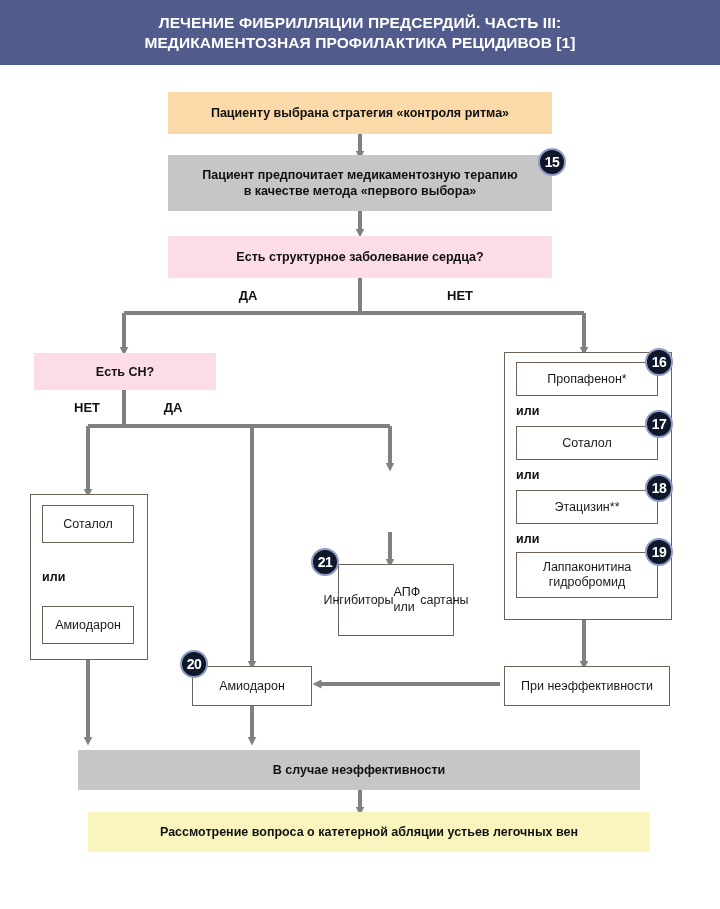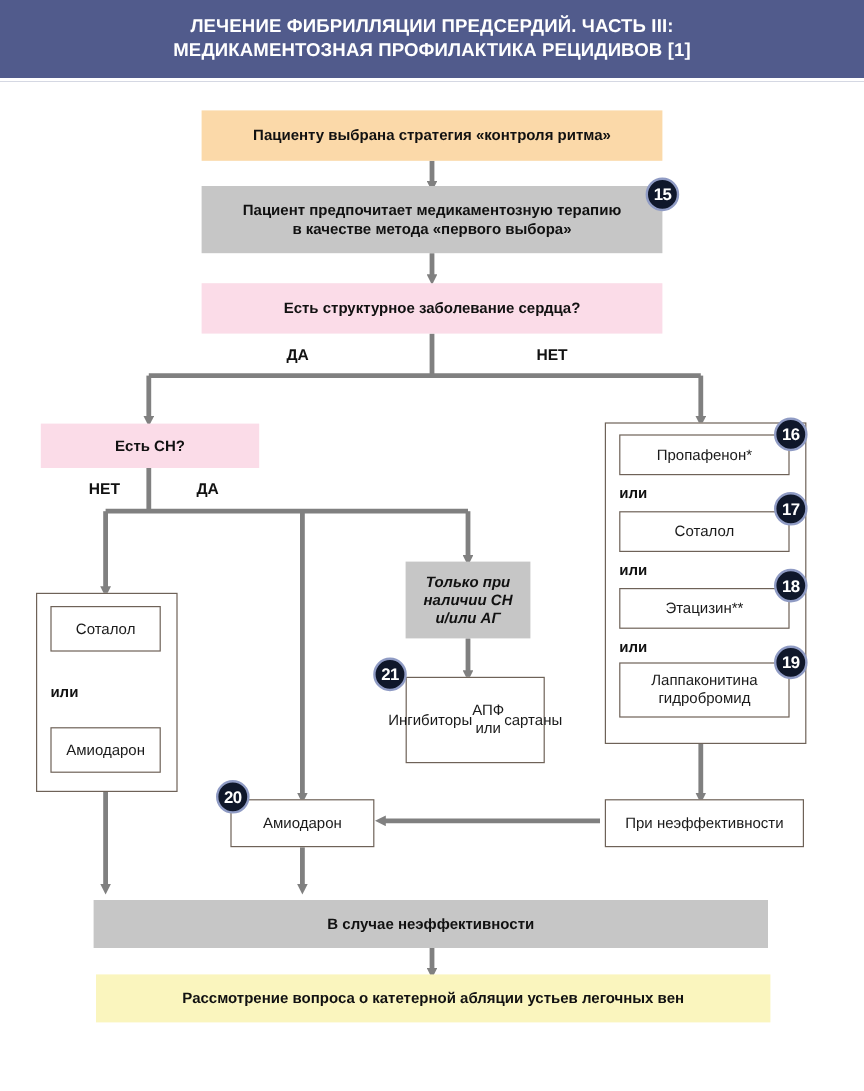--- a/index.html
+++ b/index.html
@@ -42,21 +42,21 @@
     pointer-events:none;
   }
 
   
   .node{
     position:absolute;
     box-sizing:border-box;
     display:flex;
     align-items:center;
     justify-content:center;
-    text-align:center;
+    text-align:left;
   }
   .band{
     font-weight:bold;
     font-size:12.5px;
     color:#111111;
     line-height:16px;
   }
   .n-orange{ background:#FBD9A9; }
   .n-gray  { background:#C6C6C6; }
   .n-pink  { background:#FBDCE8; }
@@ -212,25 +212,20 @@
 
   <div class="n-group" style="position:absolute; left:30px; top:494px; width:116px; height:164px;"></div>
   <div class="node n-white" style="left:42px; top:505px; width:92px; height:38px;">
     <span>Соталол</span>
   </div>
   <div class="or-word" style="left:42px; top:570px; width:92px;">или</div>
   <div class="node n-white" style="left:42px; top:606px; width:92px; height:38px;">
     <span>Амиодарон</span>
   </div>
 
-  <div class="node n-note" style="left:338px; top:468px; width:104px; height:64px; flex-direction:column;">
-    <span>Только при</span>
-    <span>наличии СН</span>
-    <span>и/или АГ</span>
-  </div>
 
   <div class="node n-white" style="left:338px; top:564px; width:116px; height:72px; flex-direction:row;">
     <span>Ингибиторы</span>
     <span>АПФ или</span>
     <span>сартаны</span>
   </div>
   <div class="marker" style="left:311px; top:548px;">
     <span>21</span>
   </div>
 
@@ -279,18 +274,18 @@
   </div>
 
   <div class="node n-white" style="left:504px; top:666px; width:166px; height:40px;">
     <span>При неэффективности</span>
   </div>
 
   <div class="node band n-gray" style="left:78px; top:742px; width:562px; height:40px;margin-top:8px;">
     <span>В случае неэффективности</span>
   </div>
 
-  <div class="node band n-yellow" style="left:80px; top:812px; width:562px; height:40px;">
+  <div class="node band n-yellow" style="left:88px; top:812px; width:562px; height:40px;">
     <span>Рассмотрение вопроса о катетерной абляции устьев легочных вен</span>
   </div>
 
 
 </div>
 
 </body></html>

